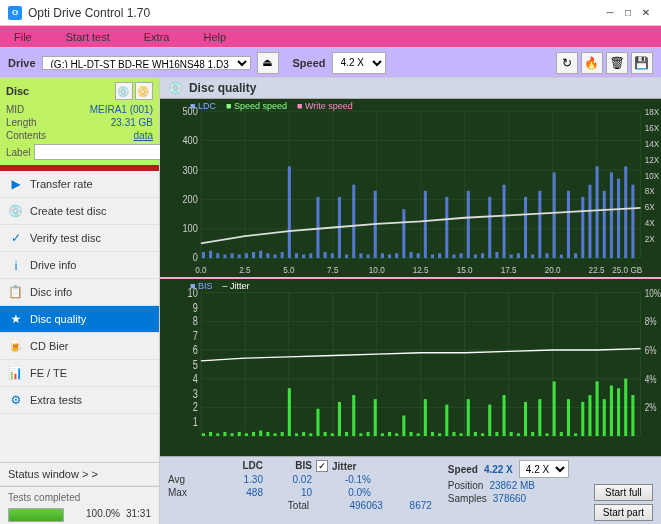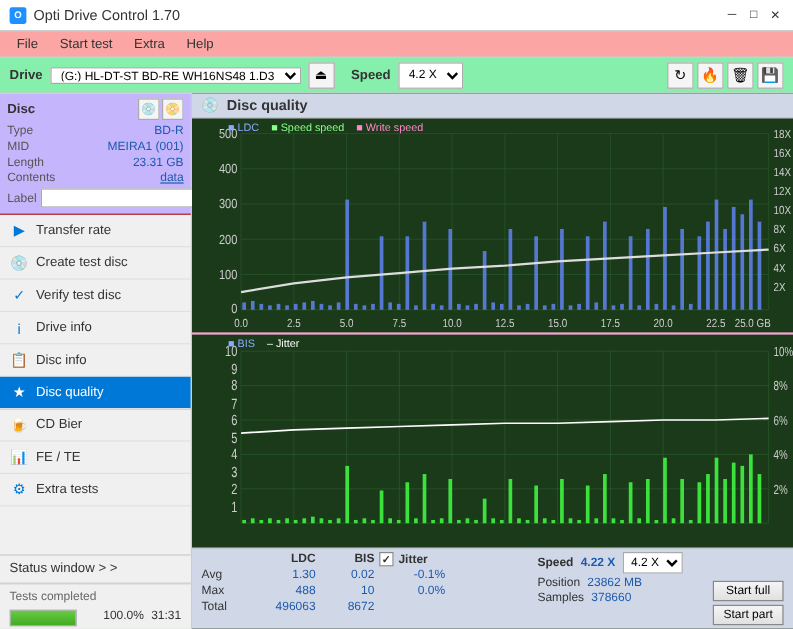--- a/index.html
+++ b/index.html
@@ -7,41 +7,41 @@
 
     
     .titlebar { background: #fff; display: flex; align-items: center; justify-content: space-between; padding: 4px 8px; border-bottom: 1px solid #ccc; height: 26px; }
     .titlebar-left { display: flex; align-items: center; gap: 6px; }
     .titlebar-icon { width: 14px; height: 14px; background: #1e90ff; border-radius: 2px; display: flex; align-items: center; justify-content: center; color: white; font-size: 8px; font-weight: bold; }
     .titlebar-title { font-size: 12px; color: #333; }
     .titlebar-controls { display: flex; gap: 4px; }
     .titlebar-btn { width: 14px; height: 14px; display: flex; align-items: center; justify-content: center; font-size: 10px; color: #333; cursor: pointer; }
 
     
-    .menubar { background: #fca5a5; display: flex; gap: 2px; padding: 2px 6px; border-bottom: 1px solid #ccc; height: 22px; align-items: center; }
+    .menubar { background: #ec4899; display: flex; gap: 18px; padding: 2px 6px; border-bottom: 1px solid #ccc; height: 22px; align-items: center; }
     .menu-item { padding: 2px 8px; cursor: pointer; color: #333; font-size: 11px; }
 
     
-    .drivebar { background: #86efac; display: flex; align-items: center; gap: 6px; padding: 3px 8px; border-bottom: 1px solid #ccc; height: 30px; }
+    .drivebar { background: #c4b5fd; display: flex; align-items: center; gap: 6px; padding: 3px 8px; border-bottom: 1px solid #ccc; height: 30px; }
     .drive-label { font-size: 11px; color: #333; font-weight: bold; }
     .drive-select { height: 14px; font-size: 10px; border: 1px solid #aaa; background: white; padding: 1px 4px; min-width: 200px; }
     .eject-btn { width: 22px; height: 22px; border: 1px solid #aaa; background: #f5f5f5; cursor: pointer; display: flex; align-items: center; justify-content: center; font-size: 11px; }
     .speed-label { font-size: 11px; color: #333; font-weight: bold; margin-left: 8px; }
     .speed-select { height: 22px; font-size: 10px; border: 1px solid #aaa; background: white; padding: 1px 4px; }
     .toolbar-btns { display: flex; gap: 3px; margin-left: auto; }
     .toolbar-btn { width: 22px; height: 22px; border: 1px solid #aaa; background: #f5f5f5; cursor: pointer; display: flex; align-items: center; justify-content: center; font-size: 12px; }
 
     
     .main { display: flex; height: calc(524px - 26px - 22px - 30px); }
 
     
     .left-panel { width: 160px; background: #f0f0f0; border-right: 1px solid #ccc; display: flex; flex-direction: column; flex-shrink: 0; }
 
     
-    .disc-section { background: #c4b5fd; padding: 4px 6px; border-bottom: 1px solid #b91c1c; }
+    .disc-section { background: #bef264; padding: 4px 6px; border-bottom: 6px solid #b91c1c; }
     .disc-header { display: flex; align-items: center; justify-content: space-between; margin-bottom: 4px; }
     .disc-title { font-size: 11px; font-weight: bold; color: #333; }
     .disc-row { display: flex; justify-content: space-between; margin-bottom: 2px; font-size: 10px; }
     .disc-row-label { color: #555; }
     .disc-row-value { color: #1e5aab; font-weight: 500; }
     .disc-row-value.link { color: #1e5aab; text-decoration: underline; cursor: pointer; }
     .label-row { display: flex; align-items: center; gap: 4px; margin-top: 2px; }
     .label-text { font-size: 10px; color: #555; }
     .label-input { border: 1px solid #aaa; height: 16px; font-size: 10px; flex: 1; padding: 0 2px; }
     .label-btn { width: 18px; height: 18px; border: 1px solid #aaa; background: #f5f5f5; cursor: pointer; font-size: 10px; display: flex; align-items: center; justify-content: center; }
@@ -133,24 +133,20 @@
 
   <div class="left-panel">
 
     <div class="disc-section">
       <div class="disc-header">
         <span class="disc-title">Disc</span>
         <div style="display:flex;gap:2px;">
           <div style="width:18px;height:18px;border:1px solid #aaa;background:#f5f5f5;display:flex;align-items:center;justify-content:center;font-size:10px;cursor:pointer;">💿</div>
           <div style="width:18px;height:18px;border:1px solid #aaa;background:#f5f5f5;display:flex;align-items:center;justify-content:center;font-size:10px;cursor:pointer;">📀</div>
         </div>
-      </div>
-      <div class="disc-row">
-        <span class="disc-row-label">Type</span>
-        <span class="disc-row-value">BD-R</span>
       </div>
       <div class="disc-row">
         <span class="disc-row-label">MID</span>
         <span class="disc-row-value">MEIRA1 (001)</span>
       </div>
       <div class="disc-row">
         <span class="disc-row-label">Length</span>
         <span class="disc-row-value">23.31 GB</span>
       </div>
       <div class="disc-row">
@@ -508,21 +504,21 @@
           <span style="min-width:55px;text-align:right;color:#1e5aab;">-0.1%</span>
         </div>
 
         <div style="display:flex;gap:4px;font-size:10px;">
           <span style="min-width:36px;color:#333;">Max</span>
           <span style="min-width:55px;text-align:right;color:#1e5aab;">488</span>
           <span style="min-width:45px;text-align:right;color:#1e5aab;">10</span>
           <span style="min-width:55px;text-align:right;color:#1e5aab;">0.0%</span>
         </div>
 
-        <div style="display:flex;gap:4px;font-size:10px;">
+        <div style="display:flex;gap:4px;font-size:10px;justify-content:flex-end;">
           <span style="min-width:36px;color:#333;">Total</span>
           <span style="min-width:55px;text-align:right;color:#1e5aab;">496063</span>
           <span style="min-width:45px;text-align:right;color:#1e5aab;">8672</span>
         </div>
       </div>
 
       <div style="display:flex;flex-direction:column;gap:2px;min-width:130px;">
         <div style="display:flex;gap:6px;align-items:center;">
           <span style="font-size:10px;font-weight:bold;color:#333;">Speed</span>
           <span style="font-size:10px;color:#1e5aab;font-weight:bold;">4.22 X</span>

